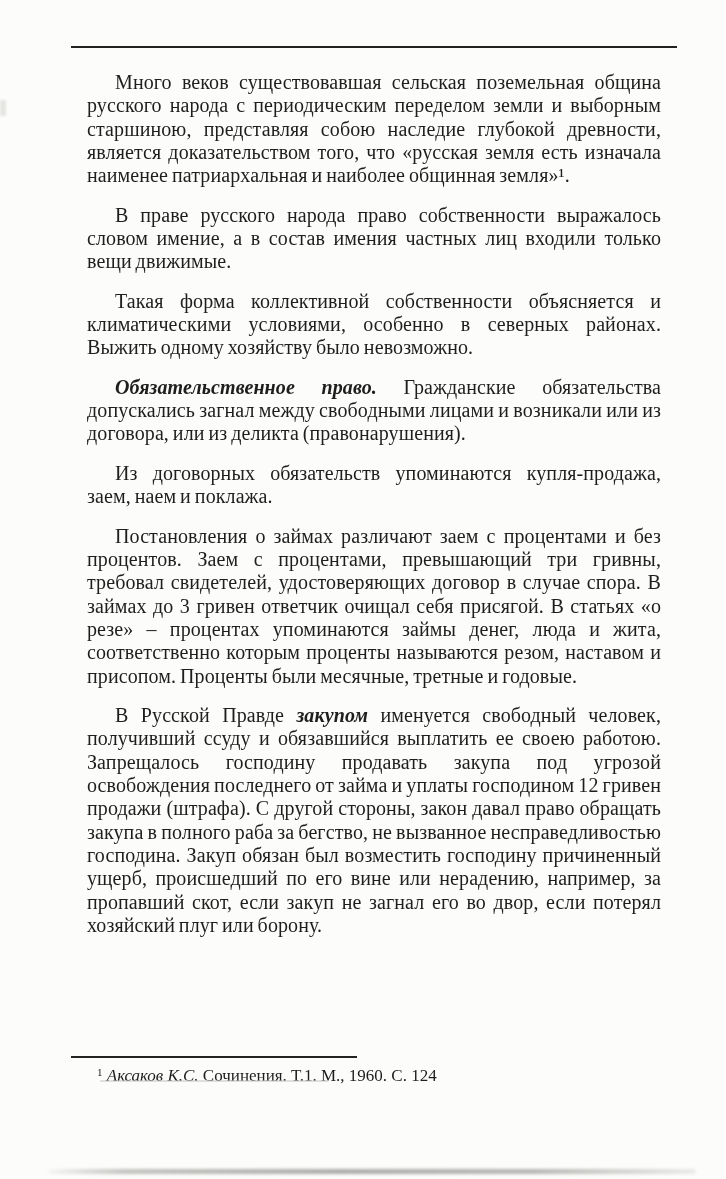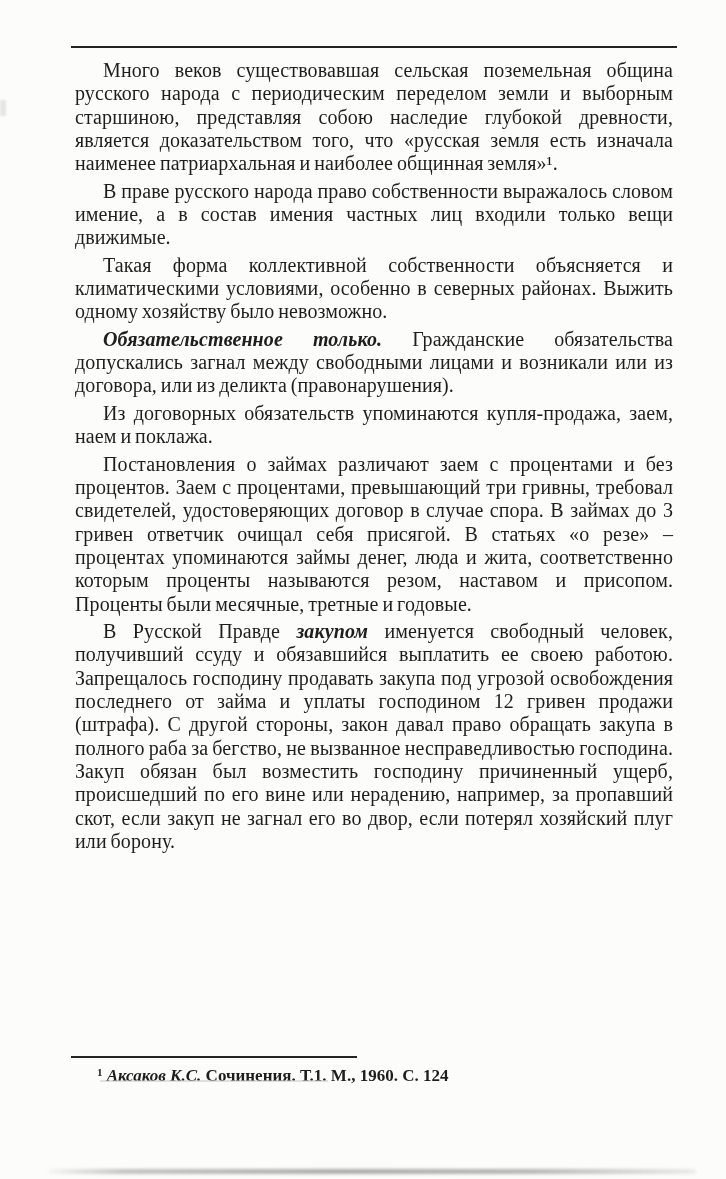--- a/index.html
+++ b/index.html
@@ -28,21 +28,21 @@
   .page-number {
     font-size: 21px;
     line-height: 1.1;
     margin: 3px 0 3px 3px;
   }
   .header-rule {
     border-top: 2.5px solid #222220;
     margin: 0 0 7px 0;
   }
   .body-text p {
-    margin: 4px;
+    margin: 16px;
     font-size: 20px;
     line-height: 23.35px;
     text-indent: 28px;
     text-align: justify;
     word-spacing: -1.2px;
     letter-spacing: 0.1px;
     hyphens: auto;
     -webkit-hyphens: auto;
   }
   .em {
@@ -56,21 +56,20 @@
     width: 286px;
     border-top: 2px solid #232321;
     margin: 0 0 8px 0;
   }
   .footnote-text {
     margin: 0;
     padding-left: 26px;
     font-size: 17px;
     line-height: 1.2;
     text-indent: 0;
-    font-weight: bold;
   }
   .fn-marker {
     font-size: 11px;
     vertical-align: 5px;
   }
   .fn-author {
     font-style: italic;
   }
   
   .artifact {
@@ -116,21 +115,21 @@
 <div class="page">
   <div class="content">
 
 
     <div class="header-rule"></div>
 
     <div class="body-text">
       <p><span>Много веков существовавшая сельская поземельная община русского народа с периодическим переделом земли и выборным старшиною, представляя собою наследие глубокой древности, является доказательством того, что «русская земля есть изначала наименее патриархальная и наиболее общинная земля»¹.</span><span class="em"></span><span></span></p>
       <p><span>В праве русского народа право собственности выражалось словом имение, а в состав имения частных лиц входили только вещи движимые.</span><span class="em"></span><span></span></p>
       <p><span>Такая форма коллективной собственности объясняется и климатическими условиями, особенно в северных районах. Выжить одному хозяйству было невозможно.</span><span class="em"></span><span></span></p>
-      <p><span></span><span class="em">Обязательственное только.</span><span> Гражданские обязательства допускались загнал между свободными лицами и возникали или из договора, или из деликта (правонарушения).</span></p>
+      <p><span></span><span class="em">Обязательственное право.</span><span> Гражданские обязательства допускались загнал между свободными лицами и возникали или из договора, или из деликта (правонарушения).</span></p>
       <p><span>Из договорных обязательств упоминаются купля-продажа, заем, наем и поклажа.</span><span class="em"></span><span></span></p>
       <p><span>Постановления о займах различают заем с процентами и без процентов. Заем с процентами, превышающий три гривны, требовал свидетелей, удостоверяющих договор в случае спора. В займах до 3 гривен ответчик очищал себя присягой. В статьях «о резе» – процентах упоминаются займы денег, люда и жита, соответственно которым проценты называются резом, наставом и присопом. Проценты были месячные, третные и годовые.</span><span class="em"></span><span></span></p>
       <p><span>В Русской Правде </span><span class="em">закупом</span><span> именуется свободный человек, получивший ссуду и обязавшийся выплатить ее своею работою. Запрещалось господину продавать закупа под угрозой освобождения последнего от займа и уплаты господином 12 гривен продажи (штрафа). С другой стороны, закон давал право обращать закупа в полного раба за бегство, не вызванное несправедливостью господина. Закуп обязан был возместить господину причиненный ущерб, происшедший по его вине или нерадению, например, за пропавший скот, если закуп не загнал его во двор, если потерял хозяйский плуг или борону.</span></p>
     </div>
 
     <div class="footnote">
       <div class="footnote-rule"></div>
       <p class="footnote-text"><sup class="fn-marker">1</sup> <span class="fn-author">Аксаков К.С.</span> <span>Сочинения. Т.1. М., 1960. С. 124</span></p>
     </div>
 

